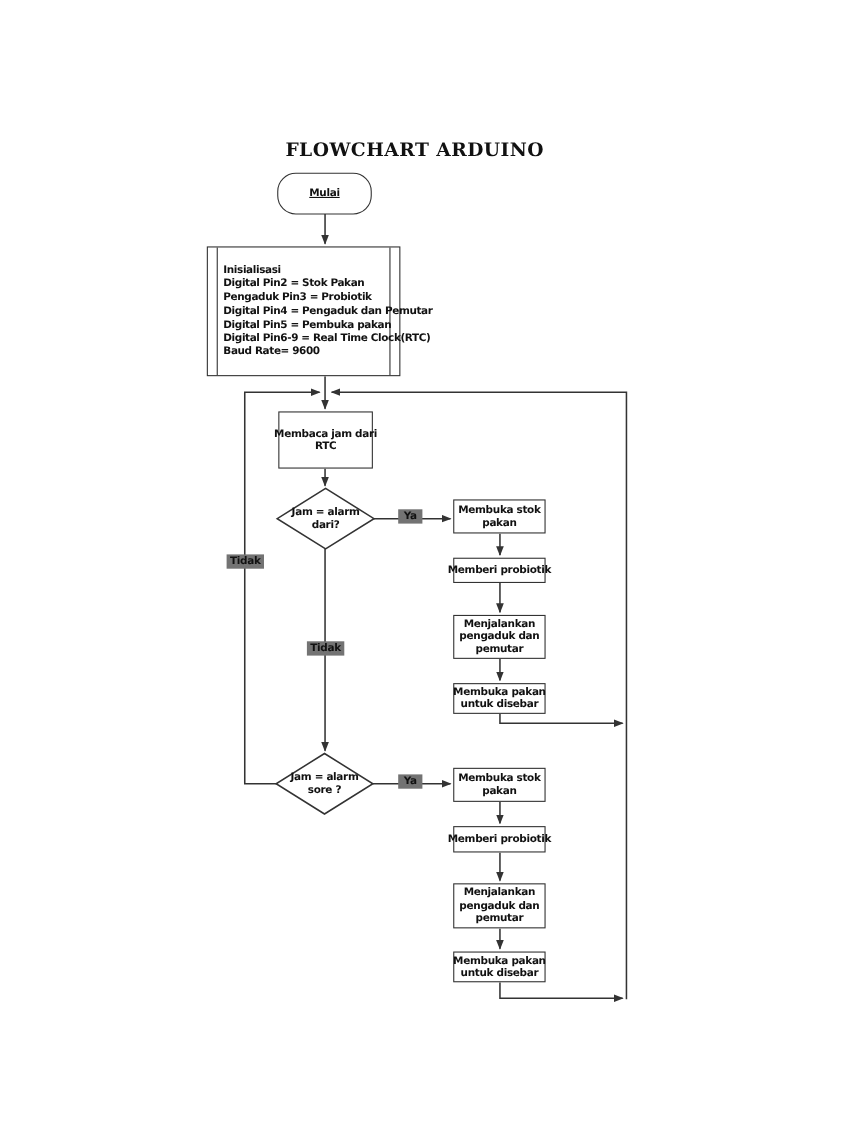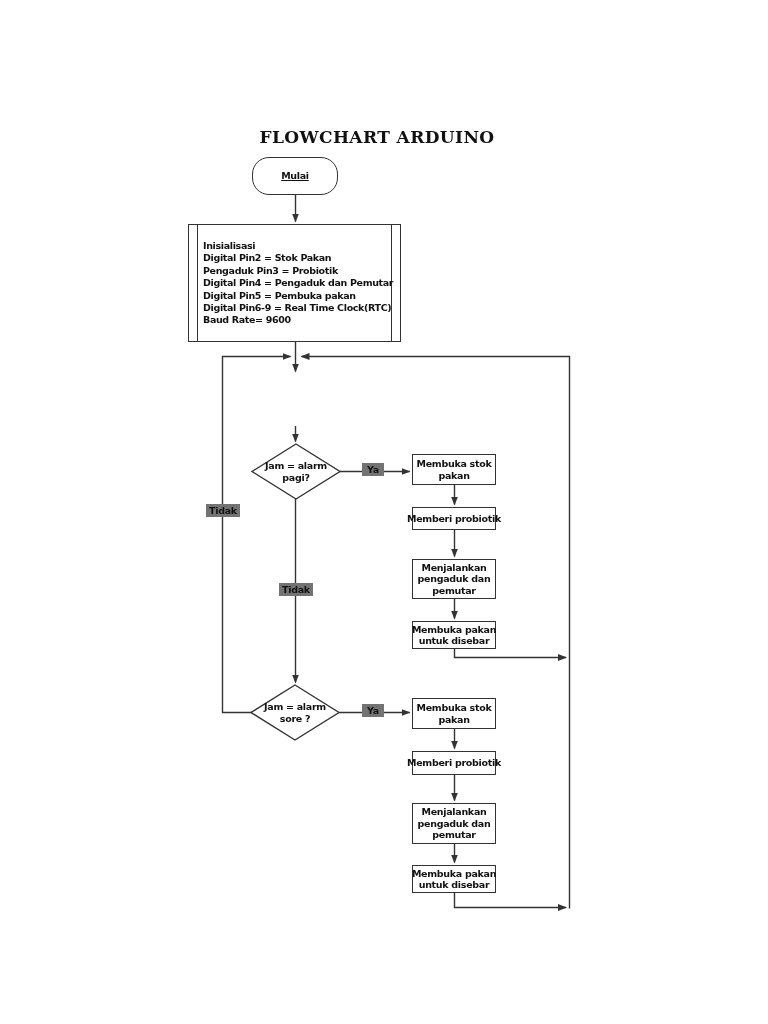--- a/index.html
+++ b/index.html
@@ -85,38 +85,42 @@
       <polygon points="295,648 339,675.5 295,703 251,675.5"></polygon>
     </g>
   </svg>
 
   <div class="title">FLOWCHART ARDUINO</div>
 
   <div class="node terminator" style="left:252px;top:120px;width:86px;height:38px;text-decoration:underline;">
     <span>Mulai</span>
   </div>
 
-  <div class="box-init" style="left:188px;top:187px;width:213px;height:118px;">
+  <div class="box-init" style="left:188px;top:187px;width:176px;height:118px;">
     <span class="vbar" style="left:8px;"></span>
     <span class="vbar" style="right:8px;"></span>
     <div class="init-text">
       <div>Inisialisasi</div>
       <div>Digital Pin2 = Stok Pakan</div>
       <div>Pengaduk Pin3 = Probiotik</div>
       <div>Digital Pin4 = Pengaduk dan Pemutar</div>
       <div>Digital Pin5 = Pembuka pakan</div>
       <div>Digital Pin6-9 = Real Time Clock(RTC)</div>
       <div>Baud Rate= 9600</div>
     </div>
   </div>
 
+  <div class="node" style="left:253px;top:337px;width:86px;height:52px;">
+    <span>Membaca jam dari</span>
+    <span>RTC</span>
+  </div>
 
   <div class="node plain" style="left:252px;top:407px;width:88px;height:55px;">
     <span>Jam = alarm</span>
-    <span>pagi?</span>
+    <span>dari?</span>
   </div>
 
   <div class="node" style="left:412px;top:417px;width:84px;height:31px;">
     <span>Membuka stok</span>
     <span>pakan</span>
   </div>
   <div class="node" style="left:412px;top:470px;width:84px;height:23px;">
     <span>Memberi probiotik</span>
   </div>
   <div class="node" style="left:412px;top:522px;width:84px;height:40px;">

